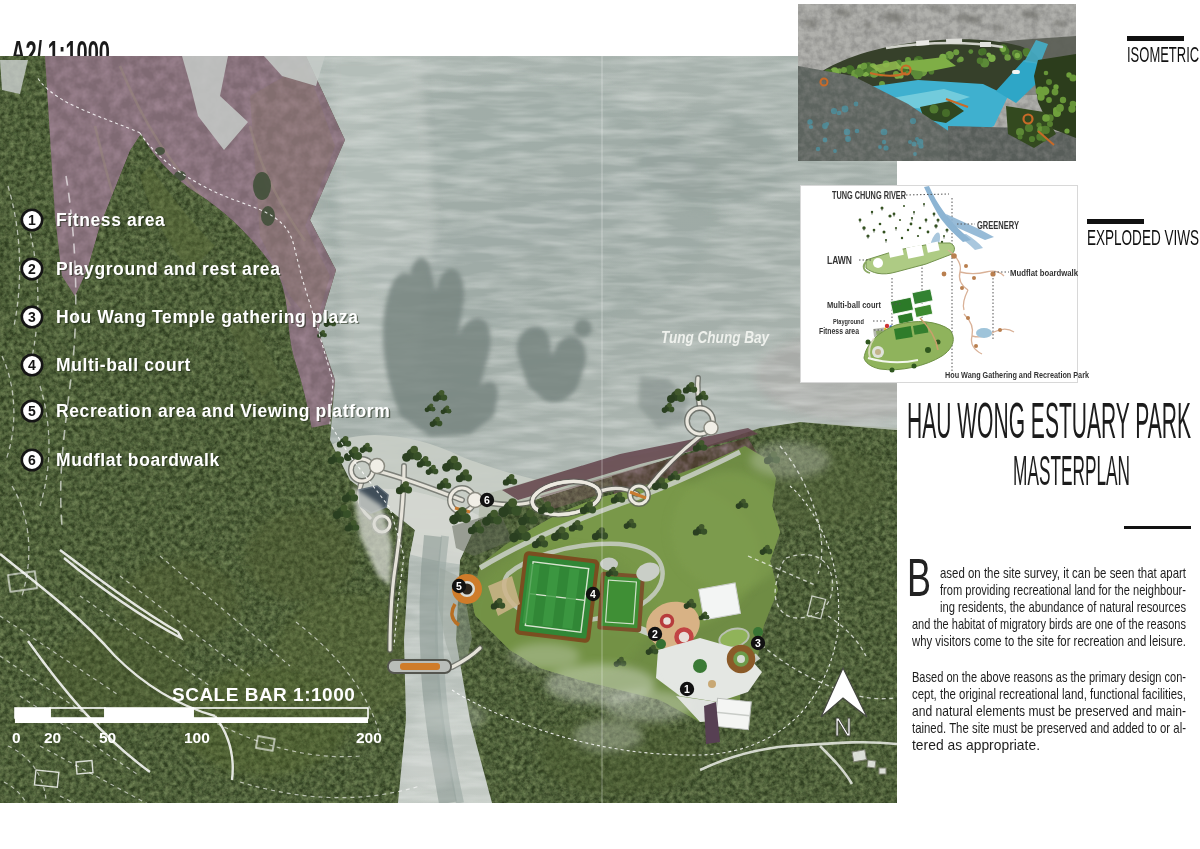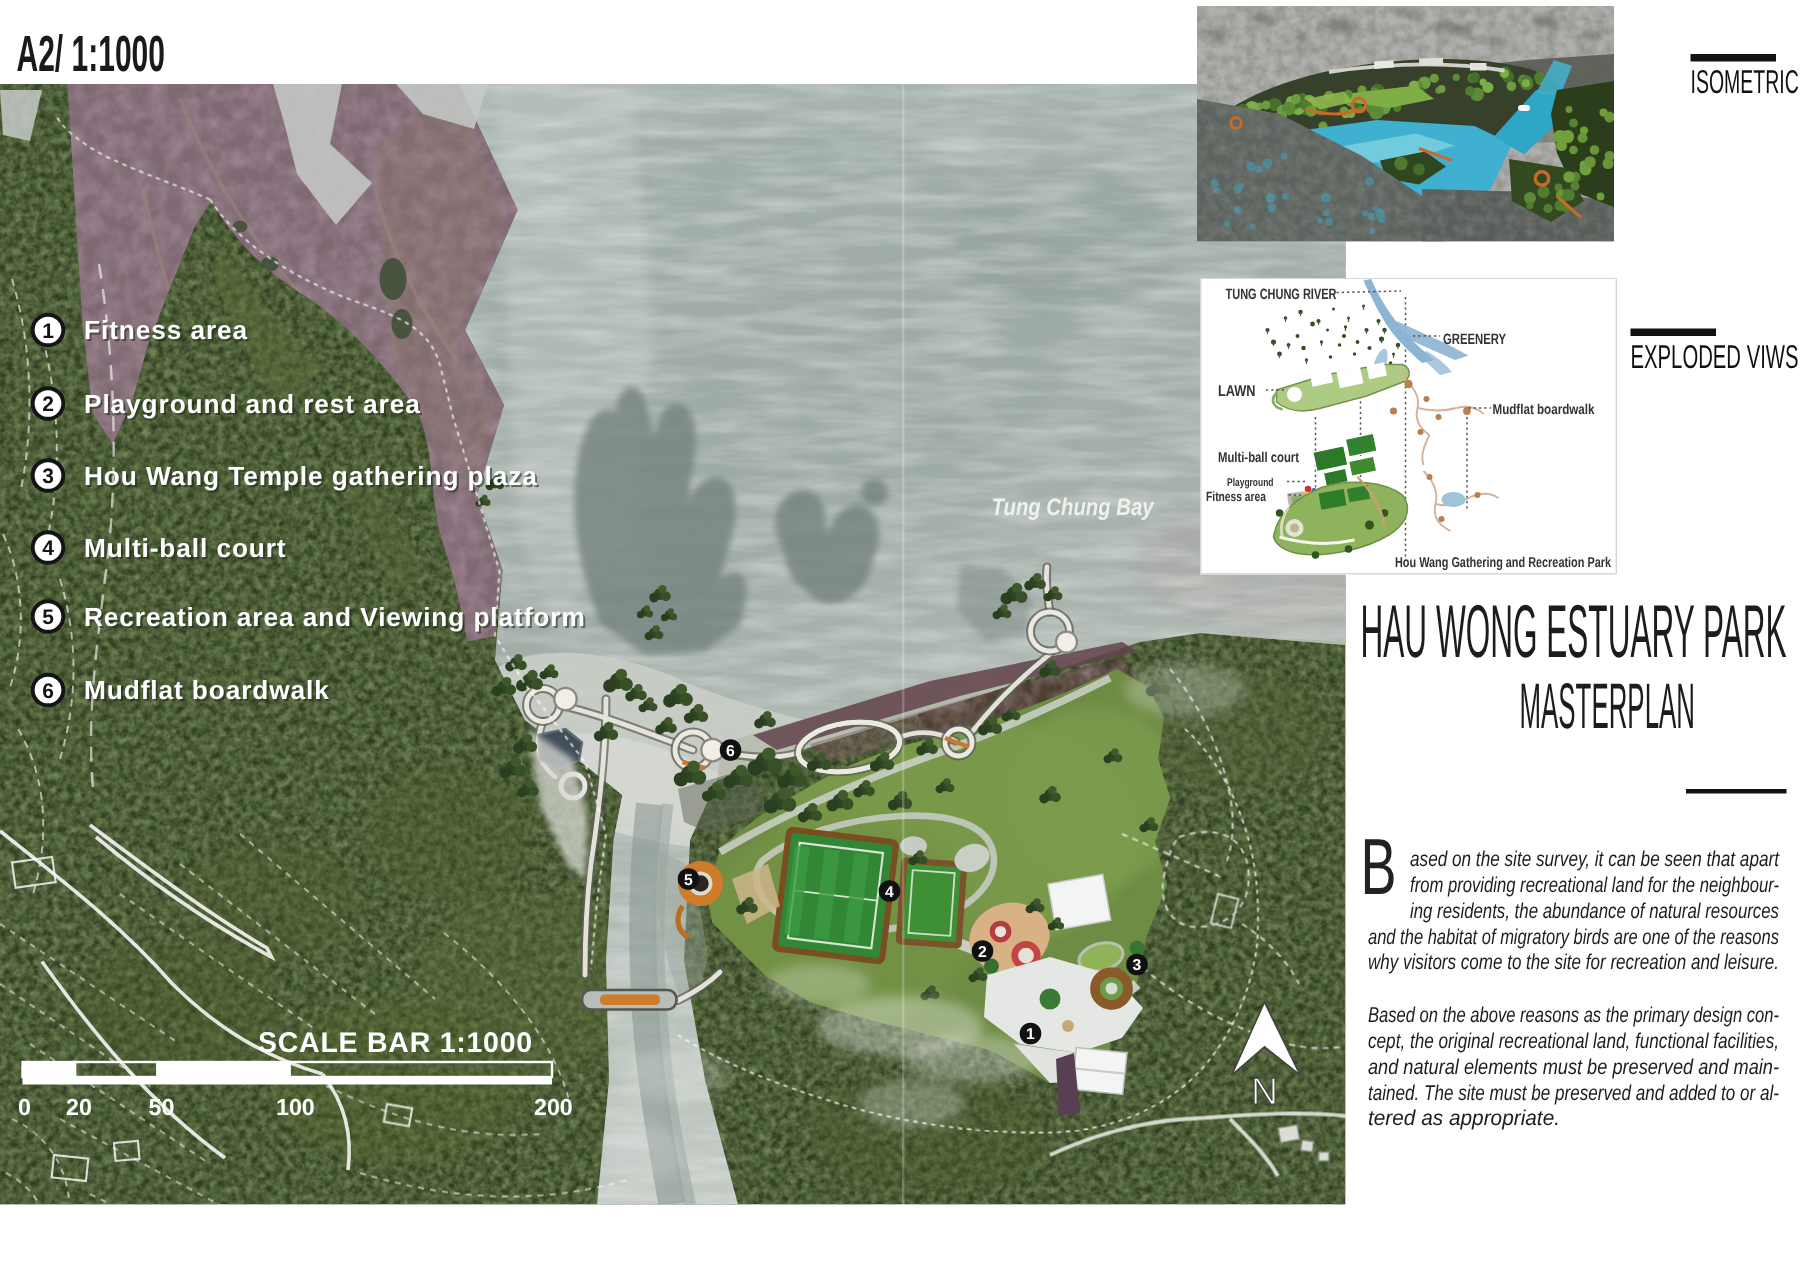--- a/index.html
+++ b/index.html
@@ -3,21 +3,21 @@
 <meta charset="utf-8">
 <style>
   html,body{margin:0;padding:0;background:#ffffff;}
   body{width:1200px;height:849px;position:relative;overflow:hidden;
        font-family:"Liberation Sans", sans-serif;}
   .abs{position:absolute;}
 </style>
 </head>
 <body>
 
-<div class="abs" style="left:11px;top:20px;width:200px;height:32px;">
+<div class="abs" style="left:11px;top:37px;width:200px;height:32px;">
 <svg width="200" height="32" viewBox="0 0 200 32">
 <text x="0" y="27" font-size="34" font-weight="bold" fill="#1a1a1a" textLength="99" lengthAdjust="spacingAndGlyphs" style="font-family:'Liberation Sans',sans-serif;font-stretch:condensed;">A2/ 1:1000</text>
 </svg>
 </div>
 
 <div class="abs" style="left:0;top:56px;width:897px;height:747px;">
 <svg width="897" height="747" viewBox="0 0 897 747">
   <defs>
     <filter id="forestDark" x="-5%" y="-5%" width="110%" height="110%">
       <feTurbulence type="fractalNoise" baseFrequency="0.22 0.22" numOctaves="3" seed="7" result="n"></feTurbulence>
@@ -730,21 +730,21 @@
 </svg>
 </div>
 
 <div class="abs" style="left:1127px;top:36px;width:113px;">
   <div style="width:57px;height:5px;background:#111;"></div>
   <svg width="113" height="26" viewBox="0 0 113 26">
   <text x="0" y="21" font-size="22" fill="#111" textLength="109" lengthAdjust="spacingAndGlyphs" style="font-family:'Liberation Sans',sans-serif;">ISOMETRIC VIEW</text>
   </svg>
 </div>
 
-<div class="abs" style="left:800px;top:185px;width:278px;height:198px;background:#ffffff;border:1px solid #d8d8d8;box-sizing:border-box;">
+<div class="abs" style="left:800px;top:185px;width:278px;height:198px;background:#ffffff;border:1px solid #d8d8d8;box-sizing:border-box;padding-left:15px;">
 <svg width="276" height="196" viewBox="0 0 276 196" id="expSvg" font-family="'Liberation Sans',sans-serif">
 
   <g stroke="#555555" stroke-width="1" stroke-dasharray="1.5 2" fill="none">
     <line x1="76" y1="92" x2="76" y2="140"></line>
     <line x1="106" y1="78" x2="106" y2="152"></line>
     <line x1="136" y1="12" x2="136" y2="186"></line>
     <line x1="177" y1="92" x2="177" y2="155"></line>
   </g>
 
   <g fill="#8cb4d3">
@@ -910,21 +910,21 @@
 </div>
 
 <div class="abs" style="left:1124px;top:526px;width:67px;height:2.6px;background:#111;"></div>
 
 <div class="abs" style="left:906px;top:552px;width:40px;height:50px;">
 <svg width="40" height="50" viewBox="0 0 40 50">
 <text x="1" y="44" font-size="53" fill="#222" textLength="24" lengthAdjust="spacingAndGlyphs" style="font-family:'Liberation Sans',sans-serif;">B</text>
 </svg>
 </div>
 
-<div class="abs" style="left:900px;top:550px;width:300px;height:215px;font-style:italic;">
+<div class="abs" style="left:900px;top:550px;width:300px;height:215px;">
 <svg width="300" height="215" viewBox="0 0 300 215" font-family="'Liberation Sans',sans-serif" font-size="14.3" fill="#1d1d1d">
   <text x="40" y="27.5" textLength="246" lengthAdjust="spacingAndGlyphs">ased on the site survey, it can be seen that apart</text>
   <text x="40" y="44.7" textLength="246" lengthAdjust="spacingAndGlyphs">from providing recreational land for the neighbour-</text>
   <text x="40" y="61.9" textLength="246" lengthAdjust="spacingAndGlyphs">ing residents, the abundance of natural resources</text>
   <text x="12" y="79.1" textLength="274" lengthAdjust="spacingAndGlyphs">and the habitat of migratory birds are one of the reasons</text>
   <text x="12" y="96.3" textLength="274" lengthAdjust="spacingAndGlyphs">why visitors come to the site for recreation and leisure.</text>
   <text x="12" y="131.5" textLength="274" lengthAdjust="spacingAndGlyphs">Based on the above reasons as the primary design con-</text>
   <text x="12" y="148.7" textLength="274" lengthAdjust="spacingAndGlyphs">cept, the original recreational land, functional facilities,</text>
   <text x="12" y="165.9" textLength="274" lengthAdjust="spacingAndGlyphs">and natural elements must be preserved and main-</text>
   <text x="12" y="183.1" textLength="274" lengthAdjust="spacingAndGlyphs">tained. The site must be preserved and added to or al-</text>

